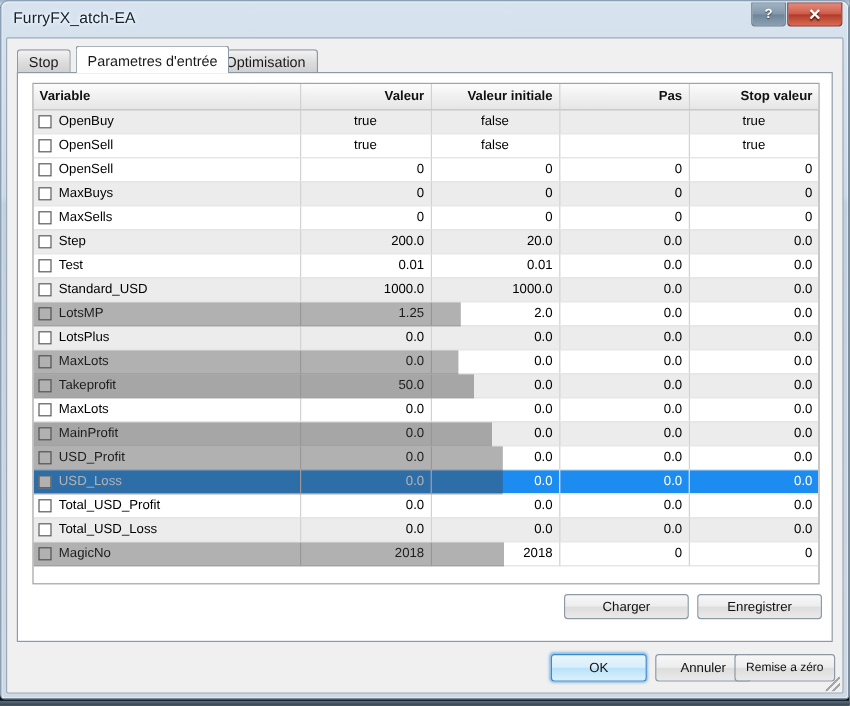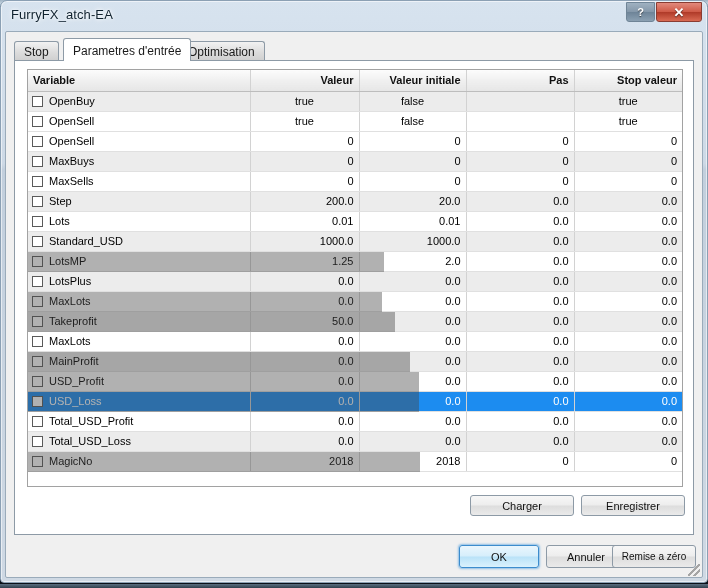--- a/index.html
+++ b/index.html
@@ -340,21 +340,21 @@
                 </td>
                 <td>200.0</td>
                 <td>20.0</td>
                 <td>0.0</td>
                 <td>0.0</td>
               </tr>
               <tr class="norm">
                 <td class="first">
                   <div class="cellflex">
                     <span class="cbx"></span>
-                    <span>Lots</span>
+                    <span>Test</span>
                   </div>
                 </td>
                 <td>0.01</td>
                 <td>0.01</td>
                 <td>0.0</td>
                 <td>0.0</td>
               </tr>
               <tr class="alt">
                 <td class="first">
                   <div class="cellflex">

